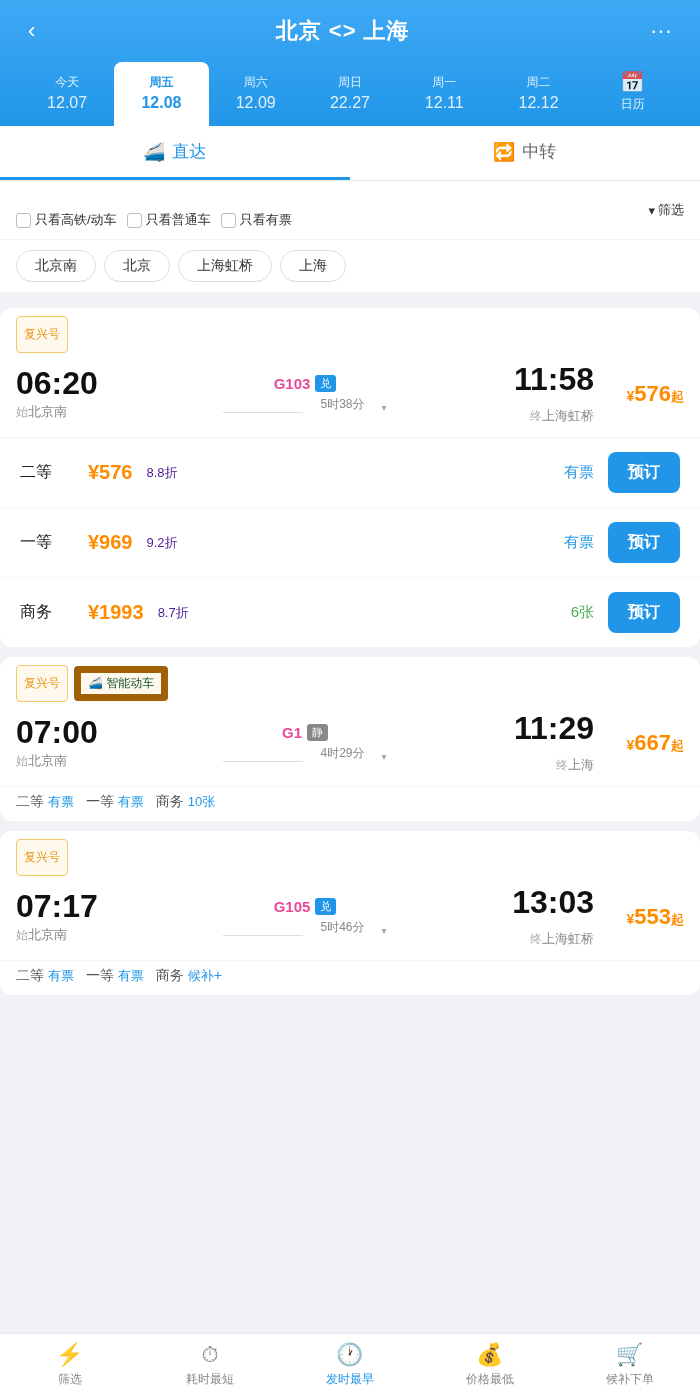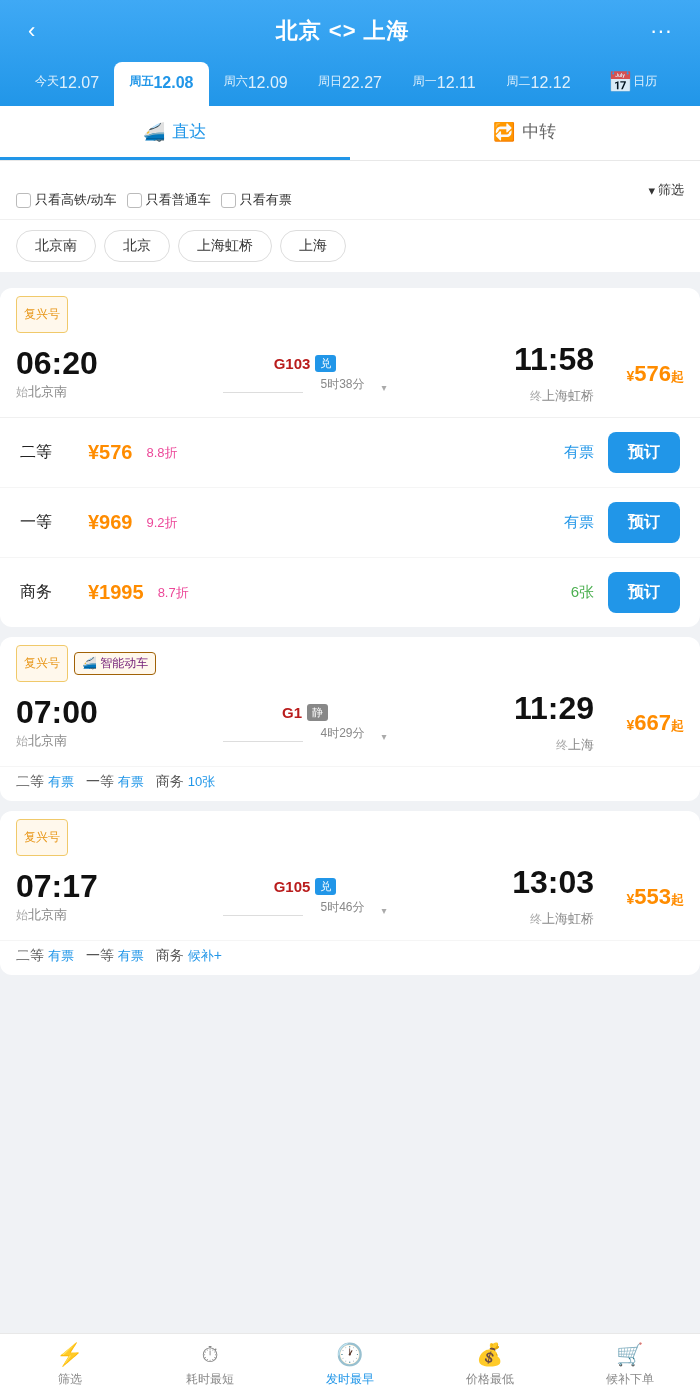--- a/index.html
+++ b/index.html
@@ -38,21 +38,21 @@
     
     .date-row {
       display: flex;
       align-items: stretch;
       gap: 0;
       padding-bottom: 0;
     }
     .date-item {
       flex: 1;
       display: flex;
-      flex-direction: row;
+      flex-direction: column;
       align-items: center;
       justify-content: center;
       padding: 8px 2px 10px 2px;
       cursor: pointer;
       border-radius: 8px 8px 0 0;
       color: rgba(255,255,255,0.85);
       font-size: 13px;
     }
     .date-item .day-label { font-size: 12px; margin-bottom: 3px; }
     .date-item .date-num { font-size: 16px; font-weight: 500; }
@@ -173,23 +173,23 @@
       border: 1px solid #f0c96a;
       border-radius: 4px;
       padding: 9px 7px;
       font-weight: 500;
     }
     .smart-tag {
       display: flex;
       align-items: center;
       gap: 3px;
       font-size: 12px;
-      color: #701a75;
+      color: #14532d;
       background: #fff8ec;
-      border: 1px solid #a16207;
+      border: 7px solid #a16207;
       border-radius: 4px;
       padding: 2px 7px;
     }
 
     .train-main-row {
       display: flex;
       align-items: center;
       padding: 10px 16px 12px 16px;
       gap: 0;
     }
@@ -221,21 +221,21 @@
     }
     .train-number-row {
       display: flex;
       align-items: center;
       gap: 5px;
       margin-bottom: 4px;
     }
     .train-number {
       font-size: 15px;
       font-weight: bold;
-      color: #b91c1c;
+      color: #ec4899;
     }
     .train-badge {
       background: #2196e8;
       color: white;
       font-size: 11px;
       padding: 1px 5px;
       border-radius: 3px;
     }
     .train-badge-quiet {
       background: #888;
@@ -305,21 +305,21 @@
       flex-shrink: 0;
     }
     .seat-price {
       font-size: 20px;
       font-weight: bold;
       color: #ff8c00;
       margin-left: 10px;
     }
     .seat-discount {
       font-size: 13px;
-      color: #ec4899;
+      color: #4c1d95;
       margin-left: 4px;
       text-align: center;
     }
     .seat-avail {
       margin-left: auto;
       font-size: 15px;
       color: #2196e8;
     }
     .seat-book-btn {
       background: #2196e8;
@@ -501,21 +501,21 @@
       </div>
           <div class="seat-row">
         <span class="seat-class">一等</span>
         <span class="seat-price">¥969</span>
         <span class="seat-discount">9.2折</span>
         <span class="seat-avail" style="color:#2196e8">有票</span>
         <button class="seat-book-btn">预订</button>
       </div>
           <div class="seat-row">
         <span class="seat-class">商务</span>
-        <span class="seat-price">¥1995</span>
+        <span class="seat-price">¥1993</span>
         <span class="seat-discount">8.7折</span>
         <span class="seat-avail" style="color:#4caf50">6张</span>
         <button class="seat-book-btn">预订</button>
       </div>
         </div>
       </div>
       <div class="train-card">
         <div class="train-tag-row">
     <span class="train-tag">复兴号</span>
           <span class="smart-tag">🚄 智能动车</span>

